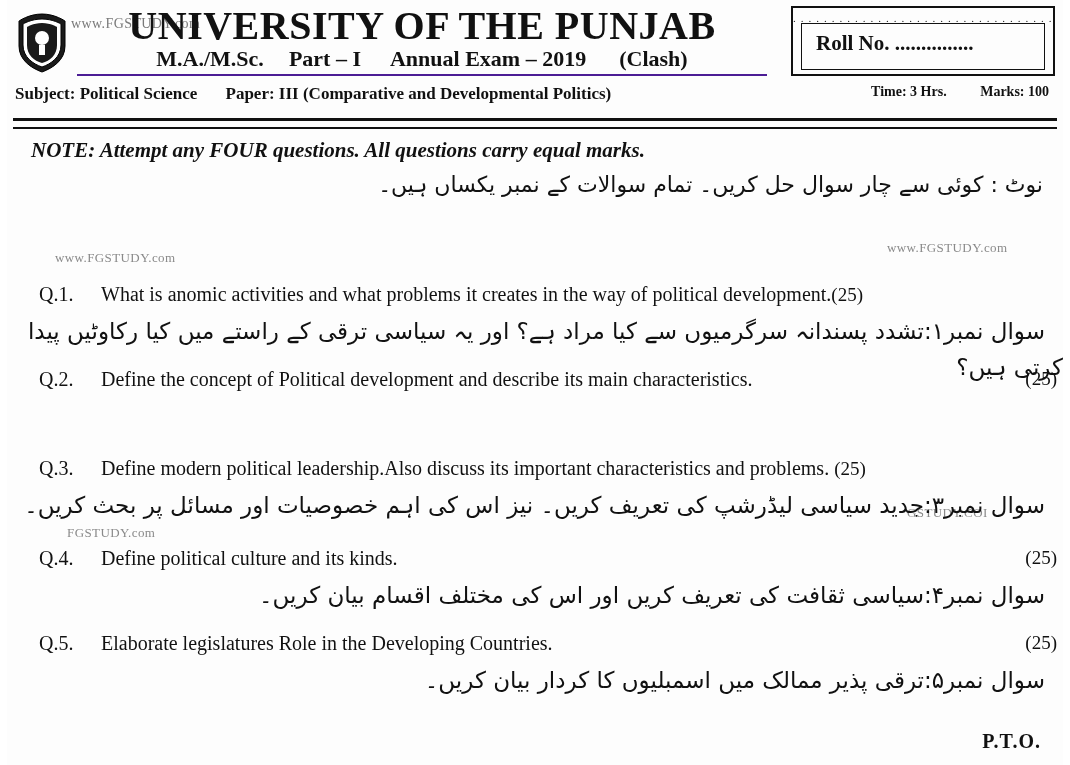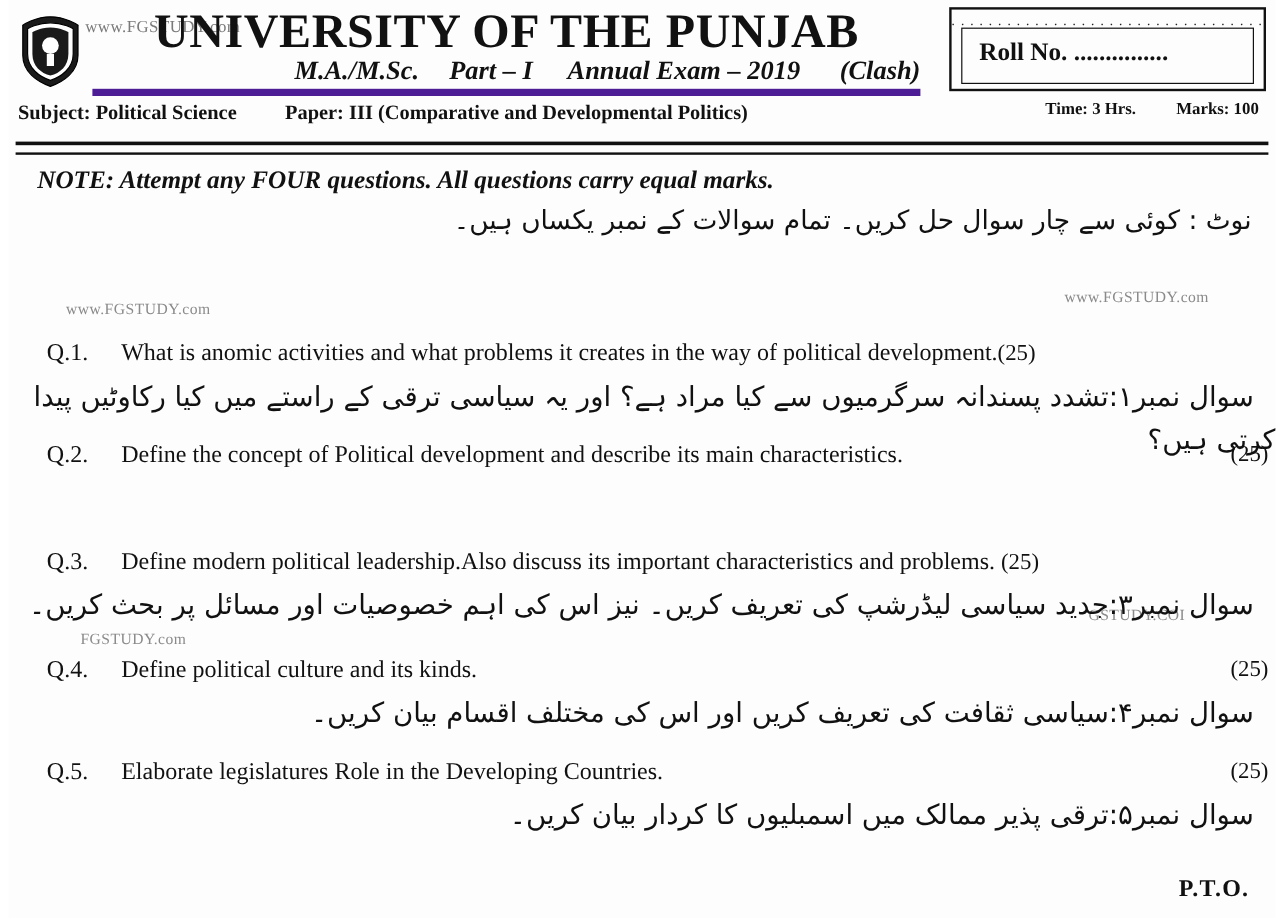--- a/index.html
+++ b/index.html
@@ -43,46 +43,45 @@
     font-size: 40px;
     font-weight: bold;
     letter-spacing: 0.5px;
     font-family: "Liberation Serif", serif;
   }
   .class-line {
     position: absolute;
     left: 70px;
     top: 46px;
     width: 690px;
-    text-align: right;
+    text-align: center;
     font-size: 22px;
     font-weight: bold;
-    border-bottom: 6px solid #4c1d95;
+    border-bottom: 2px solid #4c1d95;
     padding-bottom: 2px;
-    font-style: italic;
   }
   .class-line span { display: inline-block; }
   .cl-gap-a { width: 14px; }
   .cl-gap-b { width: 18px; }
   .cl-gap-c { width: 22px; }
 
   .subject-line {
     position: absolute;
     left: 8px;
     top: 84px;
     width: 790px;
     font-size: 17px;
     font-weight: bold;
   }
   .subject-line .subj {
     display: inline-block;
   }
   .subject-line .paper {
     display: inline-block;
-    margin-left: 36px;
+    margin-left: 24px;
   }
 
   .rollno-box {
     position: absolute;
     right: 8px;
     top: 6px;
     width: 260px;
     height: 66px;
     border: 2px solid #111;
   }

